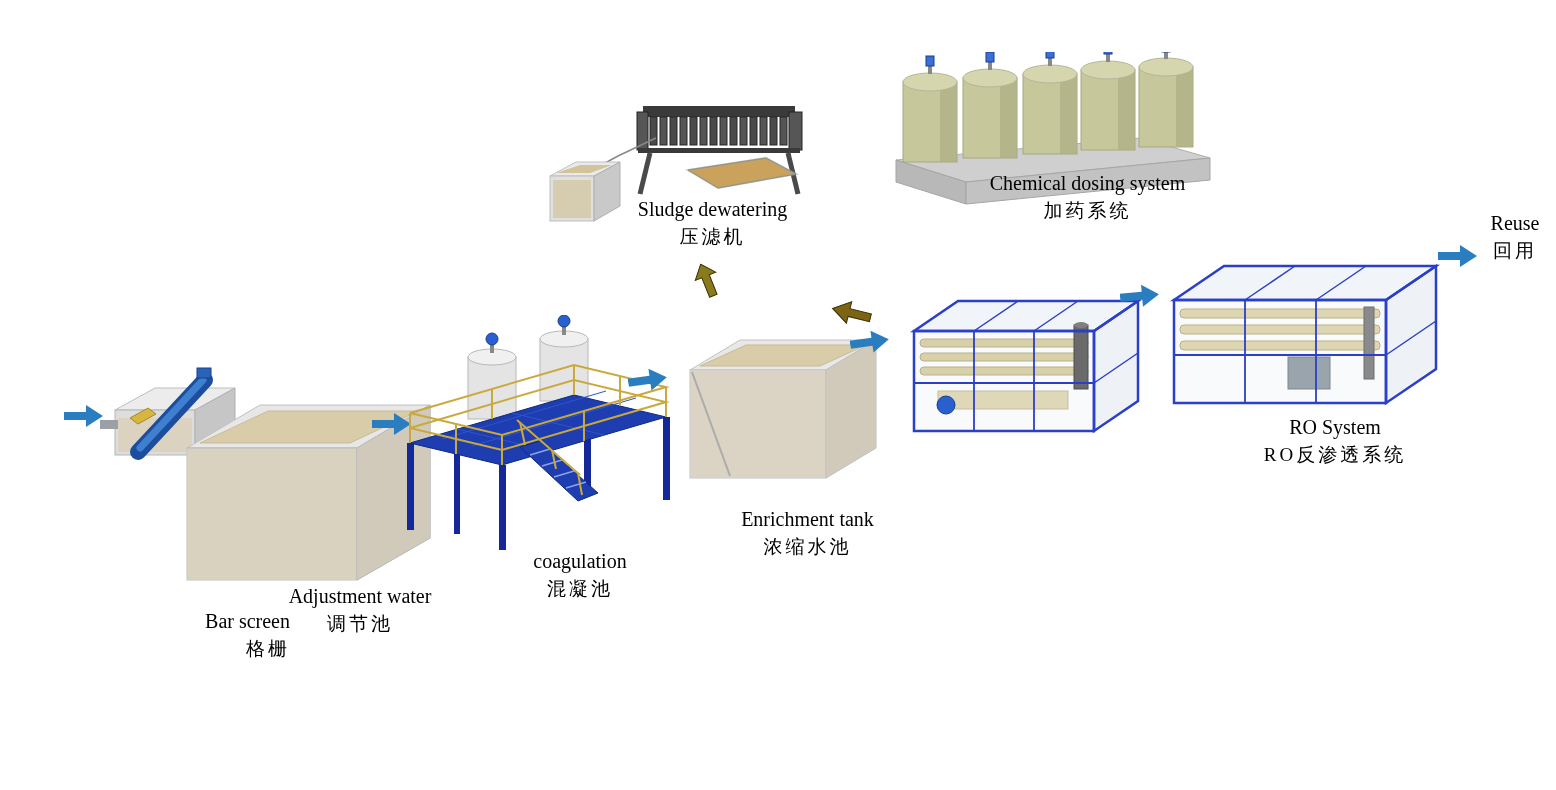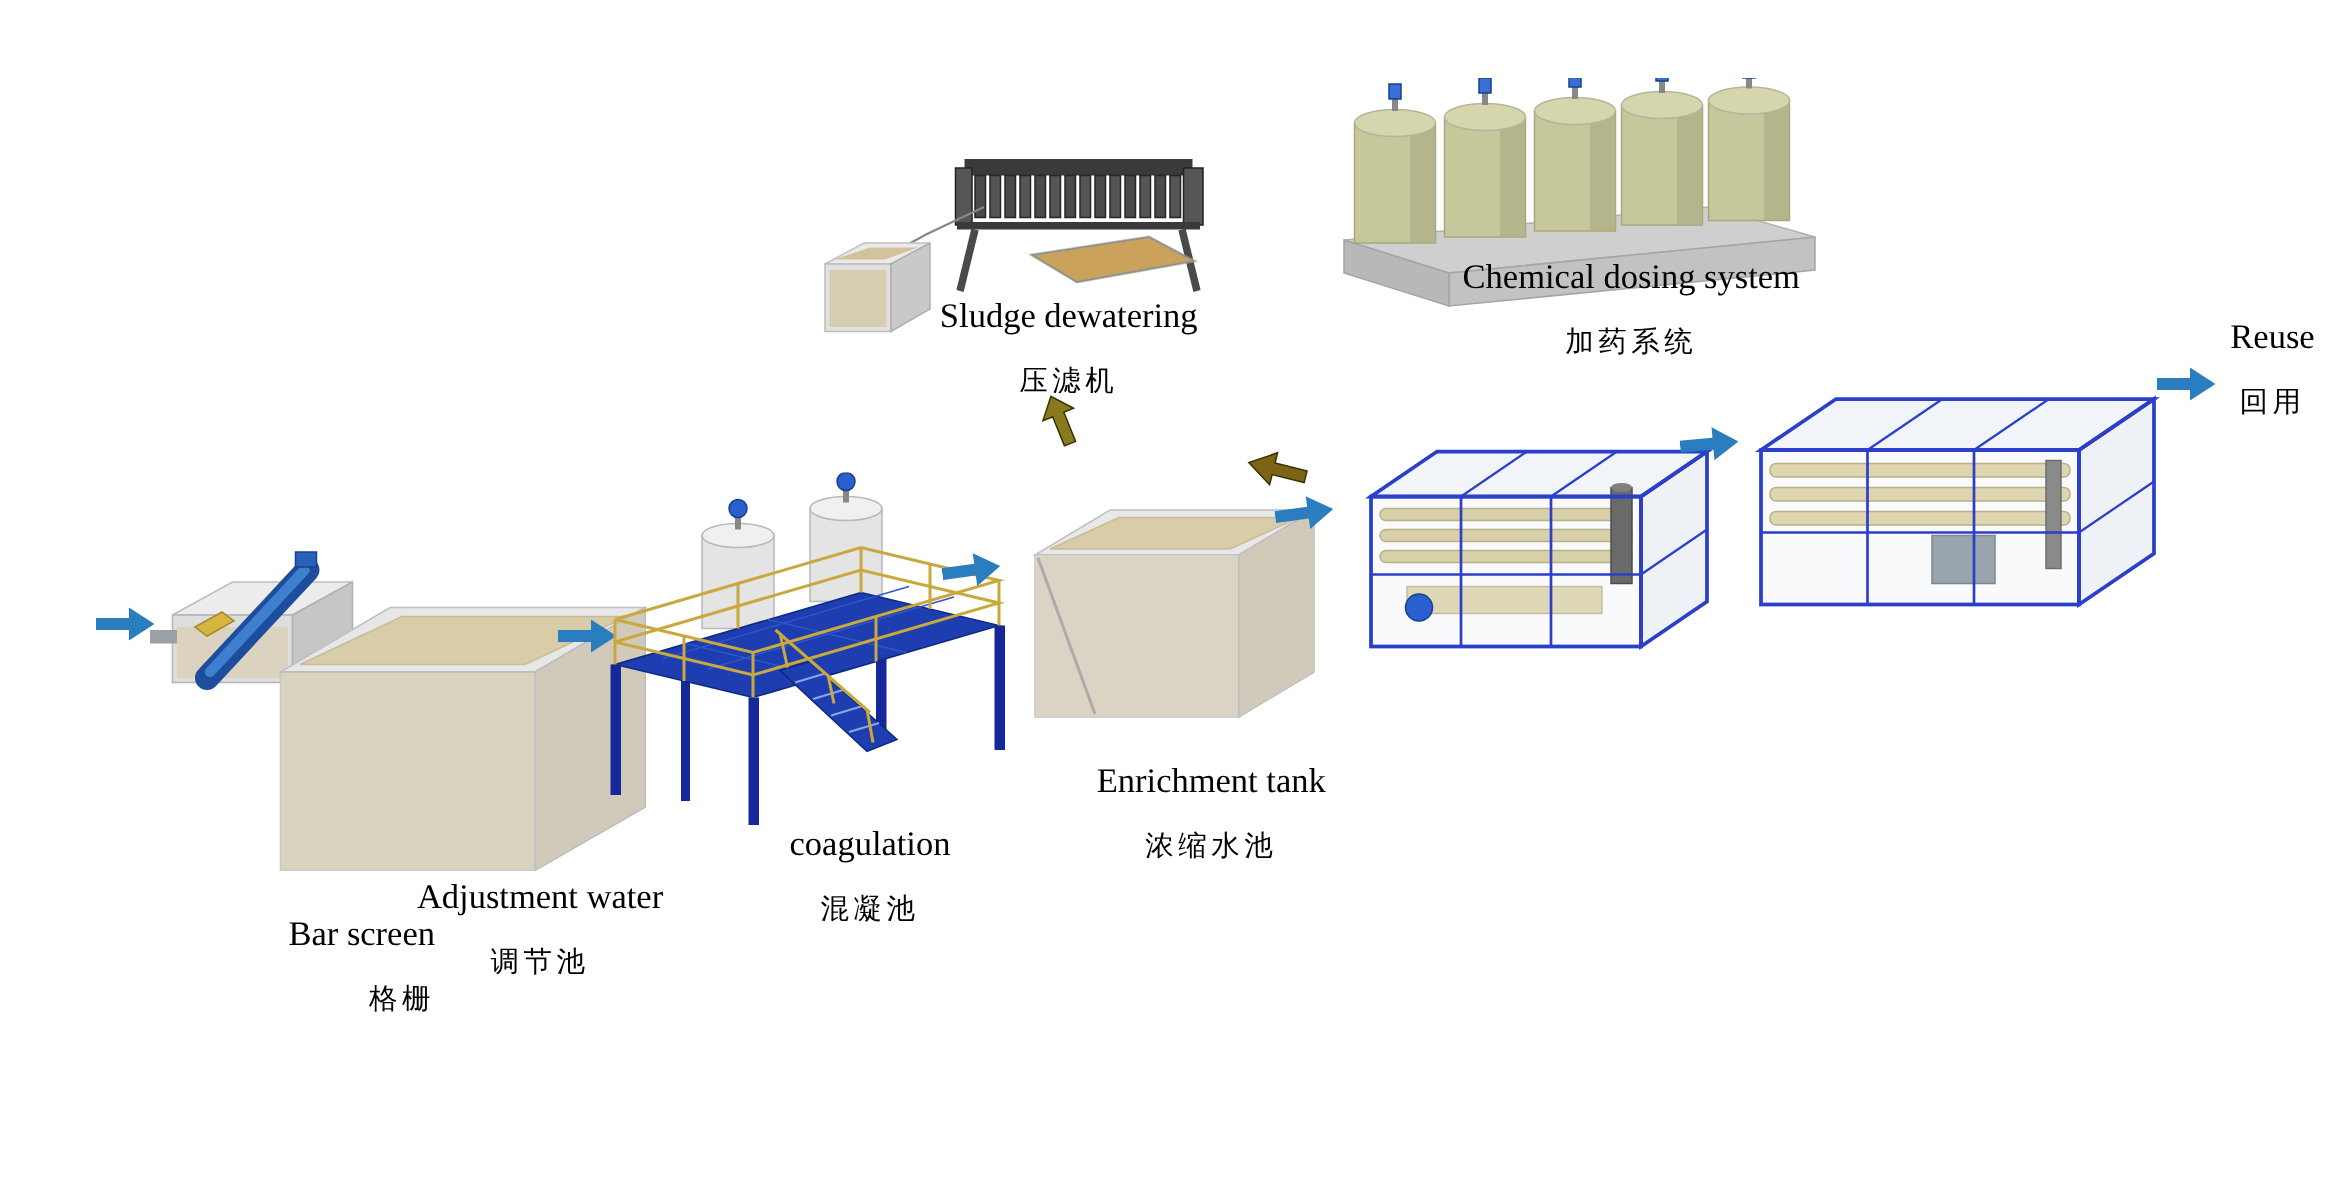--- a/index.html
+++ b/index.html
@@ -2,22 +2,22 @@
 <html><head>
 <meta charset="utf-8">
 <style>
   html,body{margin:0;padding:0;background:#fff;}
   .canvas{
     position:relative;width:1556px;height:790px;background:#ffffff;overflow:hidden;
     font-family:"Liberation Serif","DejaVu Serif",serif;color:#000;
   }
   .illus{position:absolute;}
   .label{position:absolute;text-align:center;}
-  .label .en{display:block;font-size:23px;white-space:nowrap;}
-  .label .zh{display:block;font-size:19px;margin-top:17px;letter-spacing:3px;white-space:nowrap;}
+  .label .en{display:block;font-size:20px;white-space:nowrap;}
+  .label .zh{display:block;font-size:19px;margin-top:3px;letter-spacing:3px;white-space:nowrap;}
   svg{display:block;}
 </style>
 </head>
 <body>
 
 <div class="canvas">
 
   <svg class="illus" style="left:64px;top:404px;" width="40" height="24" viewBox="0 0 40 24">
     <polygon points="0,8 22,8 22,1 39,12 22,23 22,16 0,16" fill="#2a7ec0"></polygon>
   </svg>
@@ -284,20 +284,24 @@
       <polygon points="6,55 56,21 268,21 218,55"></polygon>
       <polygon points="218,55 268,21 268,124 218,158"></polygon>
       <line x1="77" y1="55" x2="77" y2="158" stroke-width="1.8"></line>
       <line x1="148" y1="55" x2="148" y2="158" stroke-width="1.8"></line>
       <line x1="6" y1="110" x2="218" y2="110" stroke-width="1.8"></line>
       <line x1="127" y1="21" x2="77" y2="55" stroke-width="1.5"></line>
       <line x1="198" y1="21" x2="148" y2="55" stroke-width="1.5"></line>
       <line x1="268" y1="76" x2="218" y2="110" stroke-width="1.5"></line>
     </g>
   </svg>
+  <div class="label" style="left:1230px;top:416px;width:210px;">
+    <span class="en">RO System</span>
+    <span class="zh">RO反渗透系统</span>
+  </div>
 
   <svg class="illus" style="left:1438px;top:244px;" width="40" height="24" viewBox="0 0 40 24">
     <polygon points="0,8 22,8 22,1 39,12 22,23 22,16 0,16" fill="#2a7ec0"></polygon>
   </svg>
   <div class="label" style="left:1470px;top:212px;width:90px;">
     <span class="en">Reuse</span>
     <span class="zh">回用</span>
   </div>
 
 </div>

